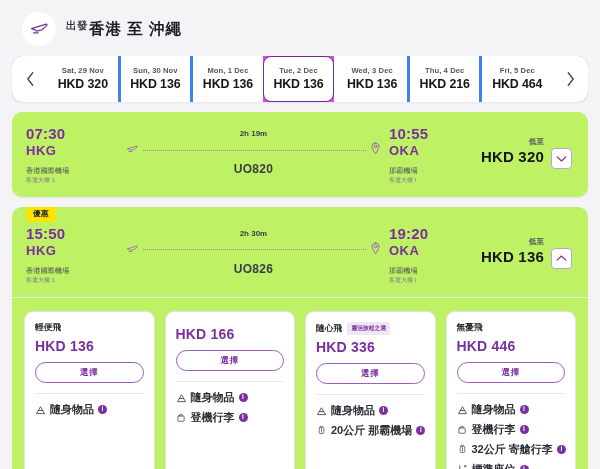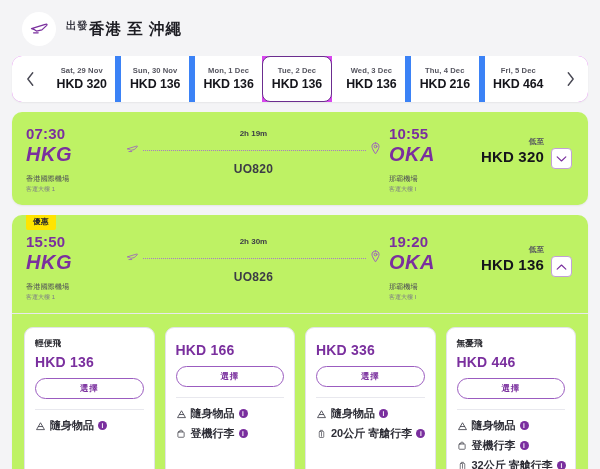--- a/index.html
+++ b/index.html
@@ -32,21 +32,21 @@
   }
   .arrow-btn {
     width: 36px; display: flex; align-items: center; justify-content: center;
     background: #fff; border: none; cursor: pointer; color: #4a4a55; flex: 0 0 auto;
   }
   .arrow-btn svg { display: block; }
   .date-cells { flex: 1 1 auto; display: flex; }
   .date-cell {
     flex: 1 1 0; display: flex; flex-direction: column;
     align-items: center; justify-content: center; gap: 2px;
-    border-left: 6px solid #3b82f6; cursor: pointer; background: #fff;
+    border-left: 3px solid #3b82f6; cursor: pointer; background: #fff;
     padding: 4px 0 5px; position: relative;
   }
   .date-cell:first-child { border-left: none; }
   .date-cell.selected {
     border: 1.6px solid #6b2d8f; border-radius: 8px;
     background: #fff; z-index: 2;
   }
   .date-cell.selected + .date-cell { border-left-color: transparent; }
   .dc-day { font-size: 7.6px; color: #55555f; font-weight: bold; letter-spacing: .1px; }
   .dc-price { font-size: 12.4px; font-weight: bold; color: #15151b; letter-spacing: -.1px; }
@@ -61,21 +61,21 @@
     position: absolute; top: 0; left: 14px;
     background: #ffe400; color: #26262c;
     font-size: 7.6px; font-weight: bold; letter-spacing: .4px;
     padding: 2px 7px 3px; border-radius: 0 0 2px 2px;
   }
   .flight-row { display: flex; align-items: flex-start; padding: 13px 14px 12px; }
   .promo .flight-row { padding-top: 18px; }
 
   .endpoint { width: 92px; flex: 0 0 auto; }
   .ep-time { font-size: 15px; font-weight: bold; color: #7a2f9e; line-height: 1.18; letter-spacing: .2px; }
-  .ep-code { font-size: 20px; font-weight: bold; color: #7a2f9e; line-height: 1.18; letter-spacing: .5px; font-style: italic; }
+  .ep-code { font-size: 13px; font-weight: bold; color: #7a2f9e; line-height: 1.18; letter-spacing: .5px; }
   .ep-airport { font-size: 7.2px; color: #4d4d57; margin-top: 8px; line-height: 1.45; }
   .ep-term { font-size: 6px; color: #7b7b86; line-height: 1.4; }
   .endpoint.arr { text-align: left; }
 
   .leg { flex: 1 1 auto; padding: 4px 8px 0; min-width: 0; }
   .leg-duration { text-align: center; font-size: 8px; font-weight: bold; color: #3c3c46; }
   .leg-line { display: flex; align-items: center; gap: 4px; margin: 3px 0 3px; }
   .leg-dots { flex: 1 1 auto; border-top: 1.5px dotted #a87cc4; height: 0; }
   .leg-flightno { text-align: center; font-size: 12px; font-weight: bold; color: #3c3c46; letter-spacing: .3px; }
 
@@ -313,20 +313,24 @@
                     <rect x="3" y="5.5" width="10" height="8.5" rx="1.2"></rect>
                     <path d="M6 5.5 V3.6 a.8 .8 0 0 1 .8-.8 h2.4 a.8 .8 0 0 1 .8 .8 V5.5"></path>
                   </svg>
                 </span>    
                 <span class="perk-label">登機行李</span>    
                 <span class="info-dot">i</span>  
               </div>  
             </div>
           </div>
           <div class="fare-card">  
+            <div class="fare-head">    
+              <span class="fare-name">隨心飛</span>  
+              <span class="fare-tag">靈活旅程之選</span>  
+            </div>  
             <div class="fare-price">HKD 336</div>  
             <button class="select-btn">選擇</button>  
             <div class="fare-divider"></div>  
             <div class="perks">  
               <div class="perk">    
                 <span class="perk-icon">
                   <svg xmlns="http://www.w3.org/2000/svg" fill="none" stroke="#3c3c46" stroke-width="1.2" stroke-linecap="round" stroke-linejoin="round" width="11" height="11" viewBox="0 0 16 16">
                     <path d="M2.5 13.5 L8 4 L13.5 13.5 Z"></path>
                     <path d="M5 9.5 H11"></path>
                   </svg>
@@ -335,21 +339,21 @@
                 <span class="info-dot">i</span>  
               </div>  
               <div class="perk">    
                 <span class="perk-icon">
                   <svg xmlns="http://www.w3.org/2000/svg" fill="none" stroke="#3c3c46" stroke-width="1.2" stroke-linecap="round" stroke-linejoin="round" width="9" height="12" viewBox="0 0 16 16">
                     <rect x="4" y="3.2" width="8" height="11" rx="1.4"></rect>
                     <path d="M6.3 1.5 H9.7"></path>
                     <path d="M8 5.2 V12"></path>
                   </svg>
                 </span>    
-                <span class="perk-label">20公斤 寄艙行李</span>    
+                <span class="perk-label">20公斤 那霸機場</span>    
                 <span class="info-dot">i</span>  
               </div>  
             </div>
           </div>
           <div class="fare-card">  
             <div class="fare-head">    
               <span class="fare-name">無憂飛</span>  
             </div>  
             <div class="fare-price">HKD 446</div>  
             <button class="select-btn">選擇</button>  

